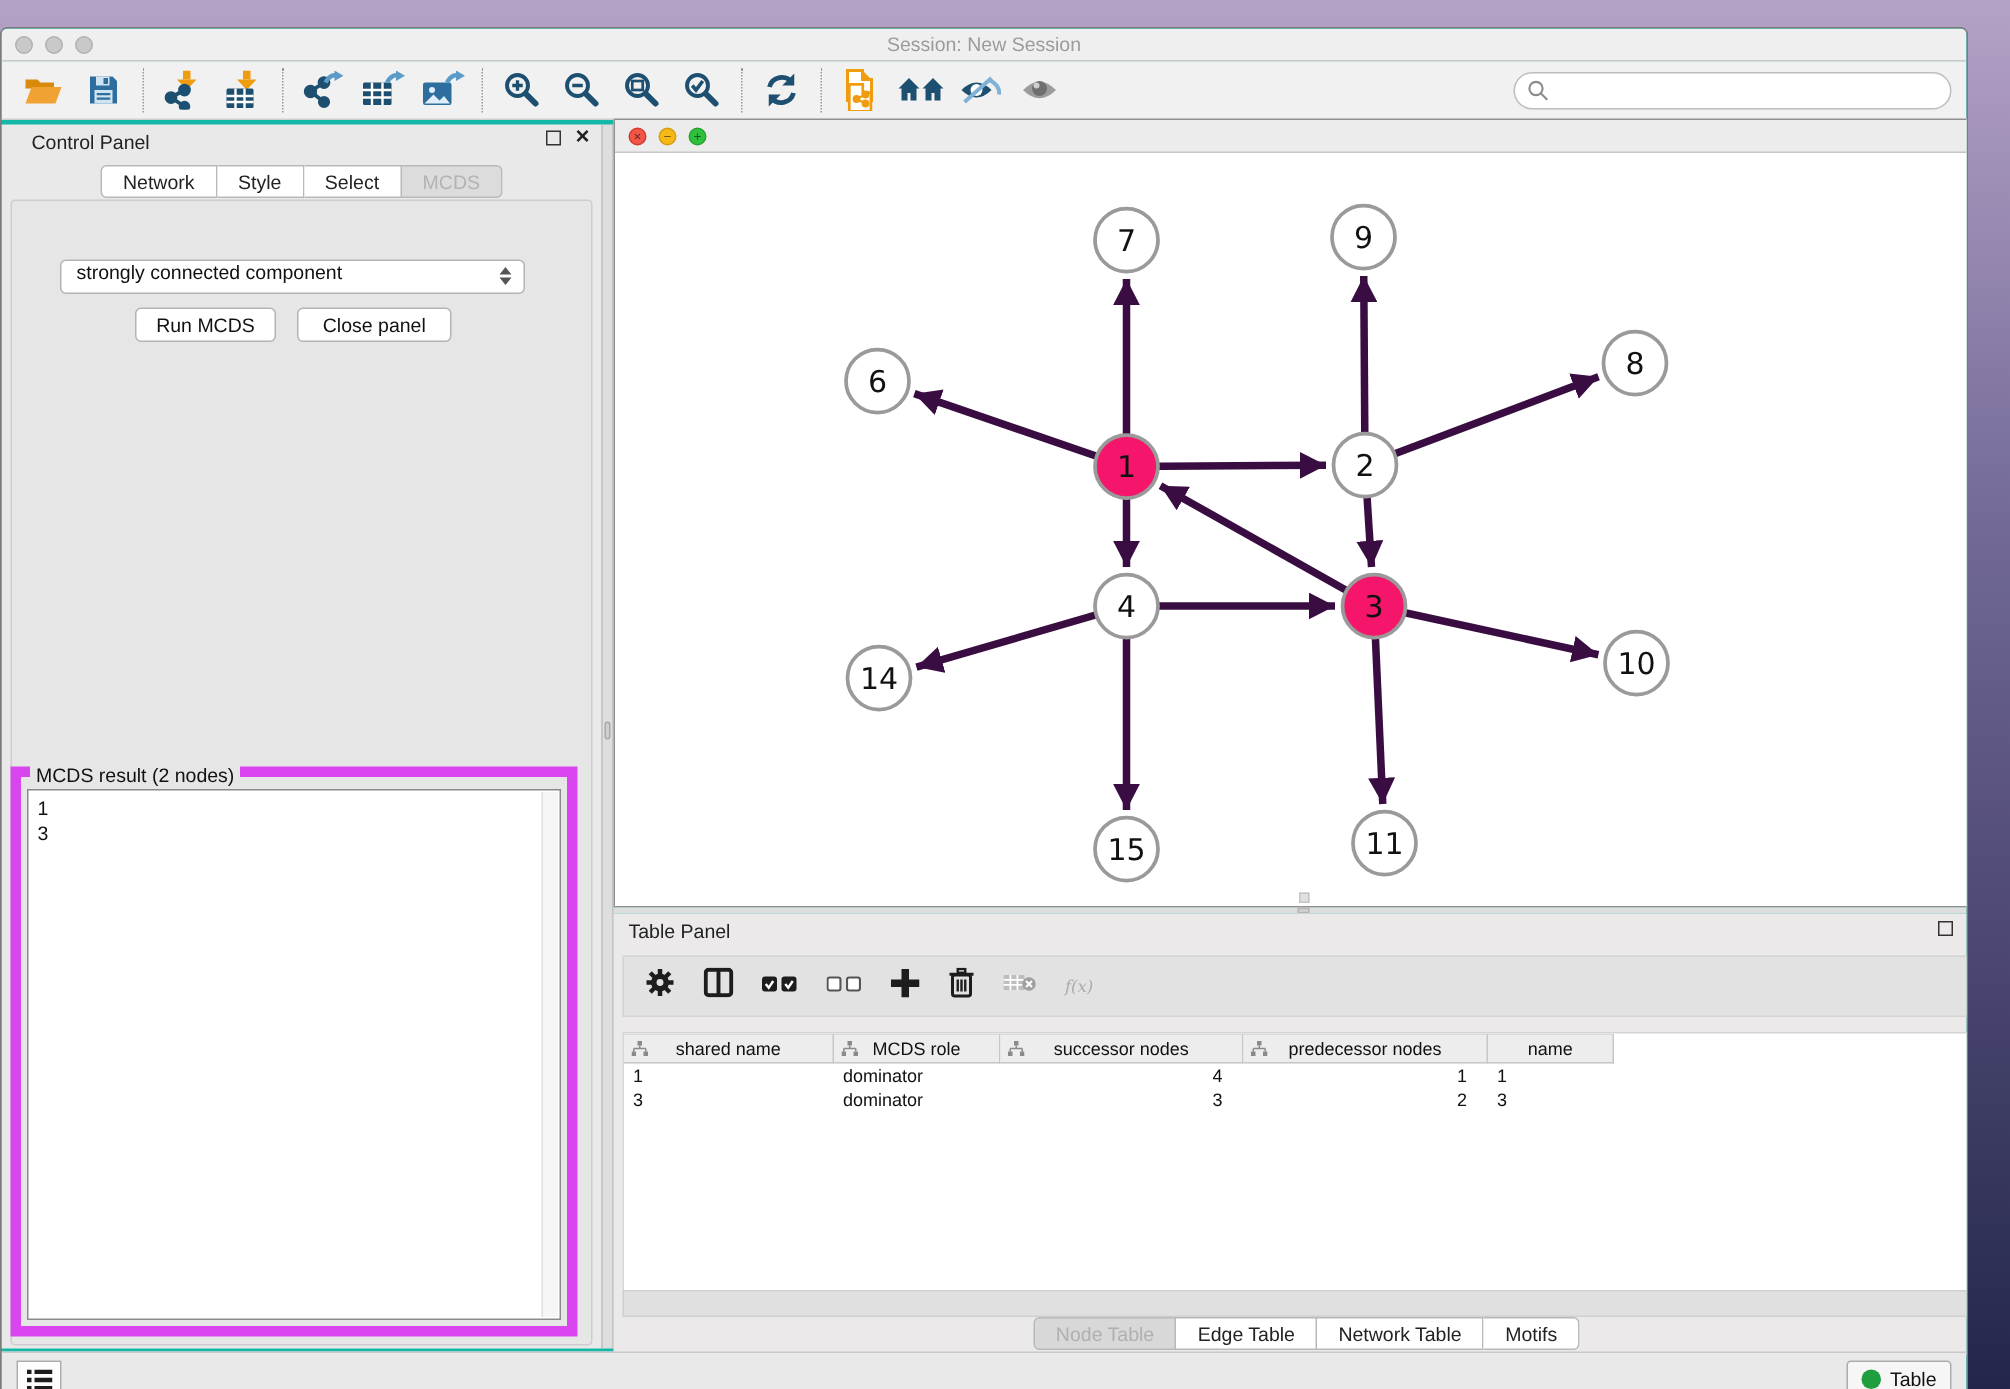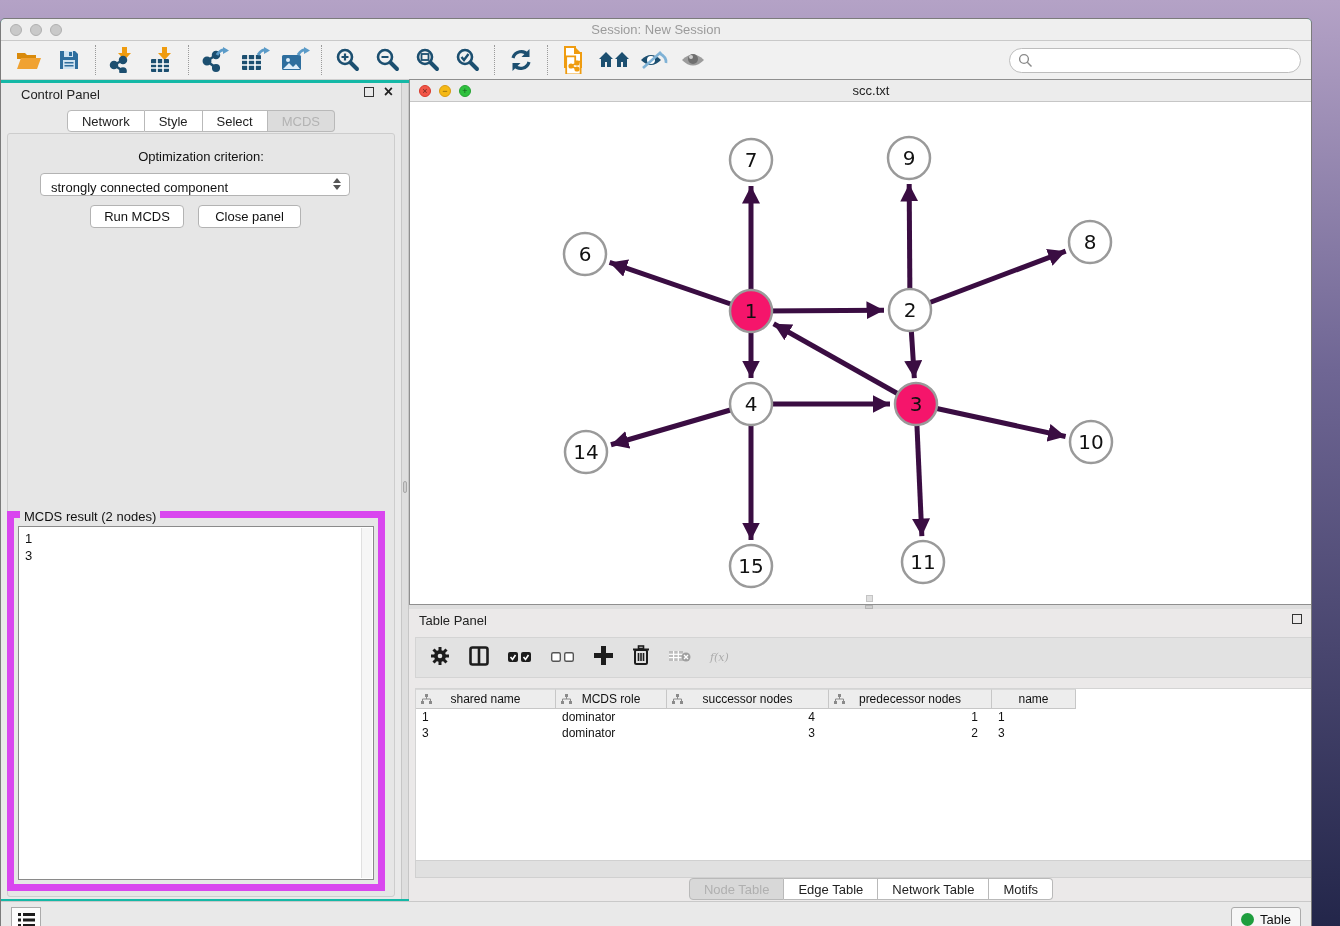--- a/index.html
+++ b/index.html
@@ -41,21 +41,21 @@
   .seg .tab { background:#fff; border:1px solid #b9b9b9; border-left:none; height:22px;
     padding:3px 14px 0; font-size:13px; color:#222; cursor:default; }
   .seg .tab:first-child { border-left:1px solid #b9b9b9; border-radius:4px 0 0 4px; }
   .seg .tab:last-child { border-radius:0 4px 4px 0; }
   .seg .tab.inactive-sel { background:#dcdcdc; color:#b3b3b3; }
   #control-tabs { position:absolute; left:0; right:0; top:27px; justify-content:center; }
   .cp-body { position:absolute; left:6px; right:6px; top:50px; bottom:2px;
     background:#e6e6e6; border:1px solid #cdcdcd; border-radius:3px; }
   .opt-label { position:absolute; left:0; right:0; top:66px; text-align:center; font-size:13px; color:#111; }
   .selectbox { position:absolute; left:39px; top:90px; width:310px; height:23px; background:#fff;
-    border:1px solid #b3b3b3; border-radius:4px; display:flex; align-items:flex-end;
+    border:1px solid #b3b3b3; border-radius:4px; display:flex; align-items:flex-start;
     font-size:13px; padding-left:10px; color:#111; }
   .stepper { position:absolute; right:8px; top:4px; display:flex; flex-direction:column; gap:2px; align-items:center; }
   .tri-up { width:0; height:0; border-left:4px solid transparent; border-right:4px solid transparent; border-bottom:5px solid #555; }
   .tri-dn { width:0; height:0; border-left:4px solid transparent; border-right:4px solid transparent; border-top:5px solid #555; }
   .btn { position:absolute; height:23px; background:#fff; border:1px solid #b3b3b3;
     border-radius:4px; font-size:13px; color:#111; text-align:center; padding-top:3px; }
   #run-btn { left:89px; top:122px; width:94px; }
   #closep-btn { left:197px; top:122px; width:103px; }
   .groupbox { position:absolute; left:6px; top:428px; width:378px; height:380px; border:7px solid #d946ef; }
   .groupbox legend, .gb-legend { position:absolute; left:6px; top:-9px; background:#e6e6e6;
@@ -308,21 +308,20 @@
       <span class="float-ic"></span>
       <span class="close-ic">×</span>
     </div>
     <div class="seg" id="control-tabs">
         <div class="tab">Network</div>
         <div class="tab">Style</div>
         <div class="tab">Select</div>
         <div class="tab inactive-sel">MCDS</div>
       </div>
     <div class="cp-body"></div>
-    <div class="opt-label">Optimization criterion:</div>
     <div class="selectbox">
       <span>strongly connected component</span>
       <span class="stepper">
           <span class="tri-up"></span>
           <span class="tri-dn"></span>
         </span>
     </div>
     <div class="btn" id="run-btn">Run MCDS</div>
     <div class="btn" id="closep-btn">Close panel</div>
     <div class="groupbox">
@@ -339,21 +338,20 @@
       <div class="grip"></div>
     </div>
 
   <div class="netwin">
     <div class="net-titlebar">
       <div class="lights" style="top:5px;">
         <div class="light red">×</div>
         <div class="light yellow">−</div>
         <div class="light green">+</div>
       </div>
-      <div class="net-title">scc.txt</div>
     </div>
     <div class="net-canvas">
       <svg id="graph-svg" width="922" height="503">
           <defs>
             <marker id="arrow" viewBox="0 0 3.5 3.6" refX="3.5" refY="1.8" markerWidth="3.5" markerHeight="3.6" orient="auto" markerUnits="strokeWidth">
               <path d="M0,0 L3.5,1.8 L0,3.6 z" fill="#3a0d42"></path>
             </marker>
           </defs>
           <line x1="341" y1="209" x2="341" y2="84" stroke="#3a0d42" stroke-width="5" marker-end="url(#arrow)"></line>
           <line x1="341" y1="209" x2="199.59069648289858" y2="160.44379337063384" stroke="#3a0d42" stroke-width="5" marker-end="url(#arrow)"></line>

